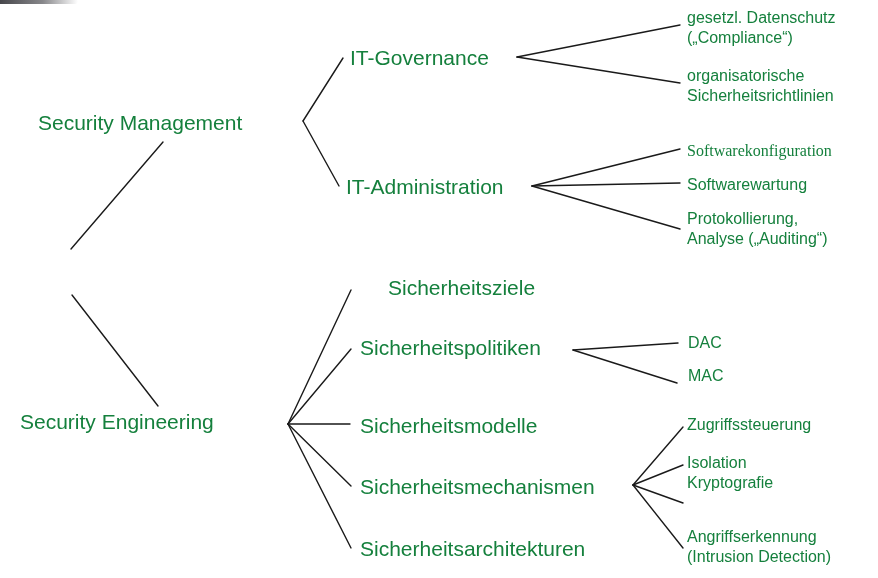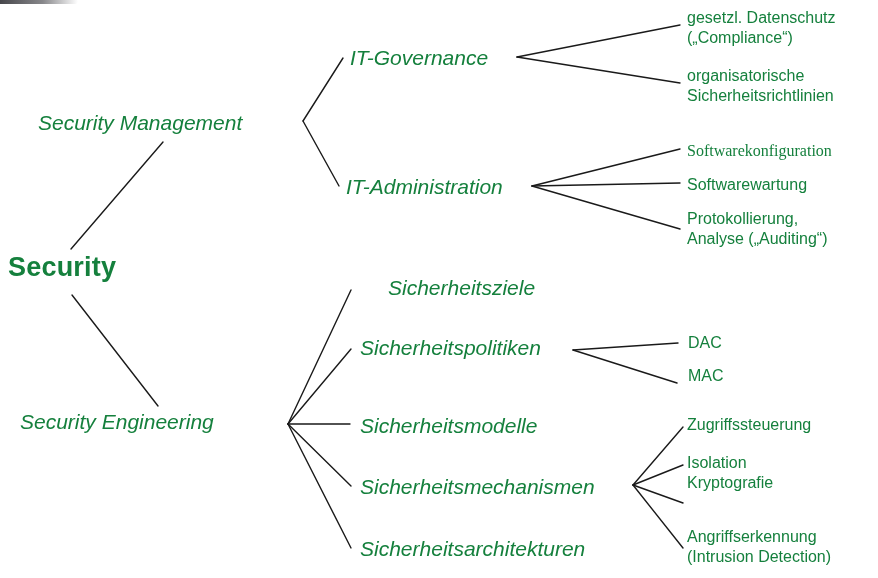--- a/index.html
+++ b/index.html
@@ -33,21 +33,20 @@
     color: #15803d;
     line-height: 1.18;
   }
   .node.root {
     font-size: 27px;
     font-weight: bold;
     letter-spacing: 0.2px;
   }
   .node.branch {
     font-size: 21px;
-    font-style: italic;
   }
   .node.leaf {
     font-size: 16px;
     line-height: 20px;
   }
   #edge-artifact {
     position: absolute;
     left: 0; top: 0;
     width: 78px; height: 4px;
     background: linear-gradient(to right, rgba(38,38,44,0.85) 0%, rgba(38,38,44,0.55) 55%, rgba(38,38,44,0) 100%);
@@ -75,21 +74,20 @@
       <line x1="288" y1="424" x2="351" y2="486"></line>
       <line x1="288" y1="424" x2="351" y2="548"></line>
       <line x1="573" y1="350" x2="678" y2="343"></line>
       <line x1="573" y1="350" x2="677" y2="383"></line>
       <line x1="633" y1="485" x2="683" y2="427"></line>
       <line x1="633" y1="485" x2="683" y2="465"></line>
       <line x1="633" y1="485" x2="683" y2="503"></line>
       <line x1="633" y1="485" x2="683" y2="548"></line>
     </svg>
   <div id="node-layer">
-      <div class="node root" style="left: 8px; top: 252px;">Security</div>
       <div class="node branch" style="left: 38px; top: 111px;">Security Management</div>
       <div class="node branch" style="left: 20px; top: 410px;">Security Engineering</div>
       <div class="node branch" style="left: 350px; top: 46px;">IT-Governance</div>
       <div class="node branch" style="left: 346px; top: 175px;">IT-Administration</div>
       <div class="node leaf" style="left: 687px; top: 8px;">gesetzl. Datenschutz
 („Compliance“)</div>
       <div class="node leaf" style="left: 687px; top: 66px;">organisatorische
 Sicherheitsrichtlinien</div>
       <div class="node leaf" style="left: 687px; top: 141px; font-family: Liberation Serif, serif;">Softwarekonfiguration</div>
       <div class="node leaf" style="left: 687px; top: 175px;">Softwarewartung</div>

